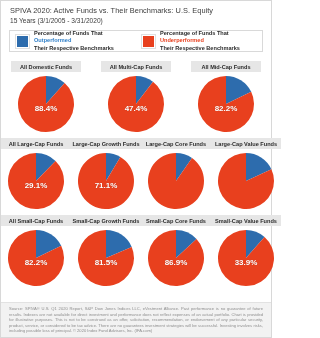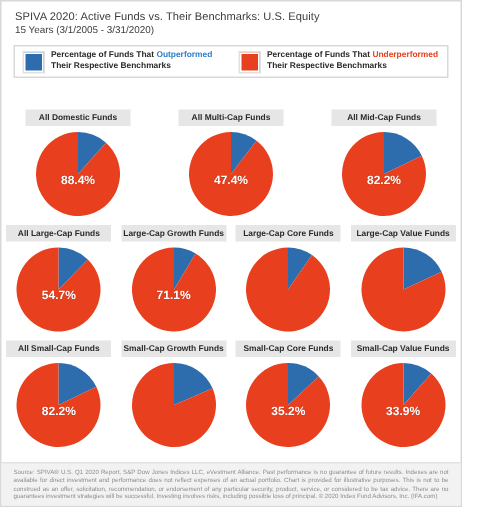--- a/index.html
+++ b/index.html
@@ -9,21 +9,21 @@
   }
   body {
     width: 320px;
     height: 338px;
     font-family: "Liberation Sans", sans-serif;
     color: #333333;
     overflow: hidden;
   }
   #infographic {
     position: relative;
-    width: 308px;
+    width: 272px;
     height: 338px;
     box-sizing: border-box;
     border: 1px solid #d8d8d8;
     background: #ffffff;
     padding: 0;
   }
 
   
   .header {
     padding: 5px 9px 2px 9px;
@@ -73,21 +73,21 @@
     font-size: 5.6px;
     line-height: 7.4px;
     color: #2b2b2b;
     font-weight: bold;
   }
   .legend-text .hl-blue { color: #2f7fc8; }
   .legend-text .hl-red  { color: #e8401e; }
 
   
   .grid {
-    margin-top: 21px;
+    margin-top: 9px;
   }
   .row {
     display: flex;
     height: 77px;
   }
   .cell {
     flex: 1 1 25%;
     display: flex;
     flex-direction: column;
     align-items: center;
@@ -211,21 +211,21 @@
         </div>
       </div>
       <div class="row">
         <div class="cell">
           <div class="cell-label">All Large-Cap Funds</div>
           <div class="pie-wrap">
             <svg viewBox="0 0 58 58">
               <path d="M 29 29 L 29.00 1.00 A 28 28 0 0 1 48.55 8.95 Z" fill="#2d6cad"></path>
               <path d="M 29 29 L 48.55 8.95 A 28 28 0 1 1 29.00 1.00 Z" fill="#e8401e"></path>
             </svg>
-            <div class="pie-value">54.7%</div>
+            <div class="pie-value">29.1%</div>
           </div>
         </div>
         <div class="cell">
           <div class="cell-label">Large-Cap Growth Funds</div>
           <div class="pie-wrap">
             <svg viewBox="0 0 58 58">
               <path d="M 29 29 L 29.00 1.00 A 28 28 0 0 1 43.40 4.99 Z" fill="#2d6cad"></path>
               <path d="M 29 29 L 43.40 4.99 A 28 28 0 1 1 29.00 1.00 Z" fill="#e8401e"></path>
             </svg>
             <div class="pie-value">71.1%</div>
@@ -261,30 +261,31 @@
             <div class="pie-value">82.2%</div>
           </div>
         </div>
         <div class="cell">
           <div class="cell-label">Small-Cap Growth Funds</div>
           <div class="pie-wrap">
             <svg viewBox="0 0 58 58">
               <path d="M 29 29 L 29.00 1.00 A 28 28 0 0 1 54.70 17.88 Z" fill="#2d6cad"></path>
               <path d="M 29 29 L 54.70 17.88 A 28 28 0 1 1 29.00 1.00 Z" fill="#e8401e"></path>
             </svg>
+            <div class="pie-value">81.5%</div>
           </div>
         </div>
         <div class="cell">
           <div class="cell-label">Small-Cap Core Funds</div>
           <div class="pie-wrap">
             <svg viewBox="0 0 58 58">
               <path d="M 29 29 L 29.00 1.00 A 28 28 0 0 1 49.53 9.96 Z" fill="#2d6cad"></path>
               <path d="M 29 29 L 49.53 9.96 A 28 28 0 1 1 29.00 1.00 Z" fill="#e8401e"></path>
             </svg>
-            <div class="pie-value">35.2%</div>
+            <div class="pie-value">86.9%</div>
           </div>
         </div>
         <div class="cell">
           <div class="cell-label">Small-Cap Value Funds</div>
           <div class="pie-wrap">
             <svg viewBox="0 0 58 58">
               <path d="M 29 29 L 29.00 1.00 A 28 28 0 0 1 47.52 8.00 Z" fill="#2d6cad"></path>
               <path d="M 29 29 L 47.52 8.00 A 28 28 0 1 1 29.00 1.00 Z" fill="#e8401e"></path>
             </svg>
             <div class="pie-value">33.9%</div>

